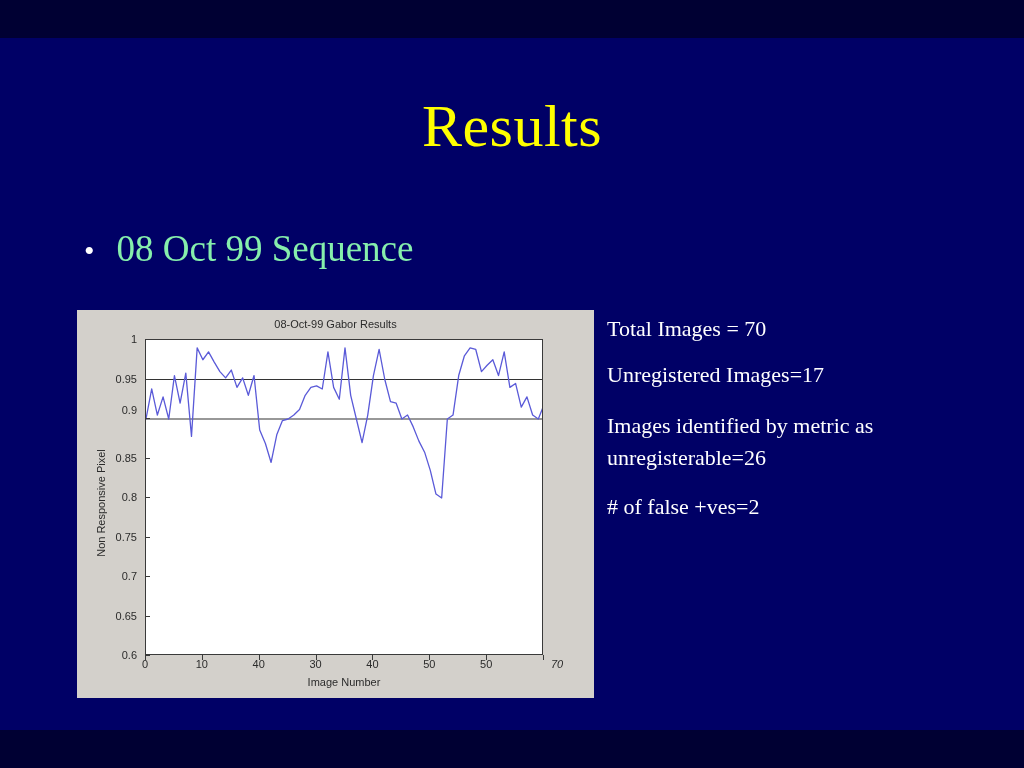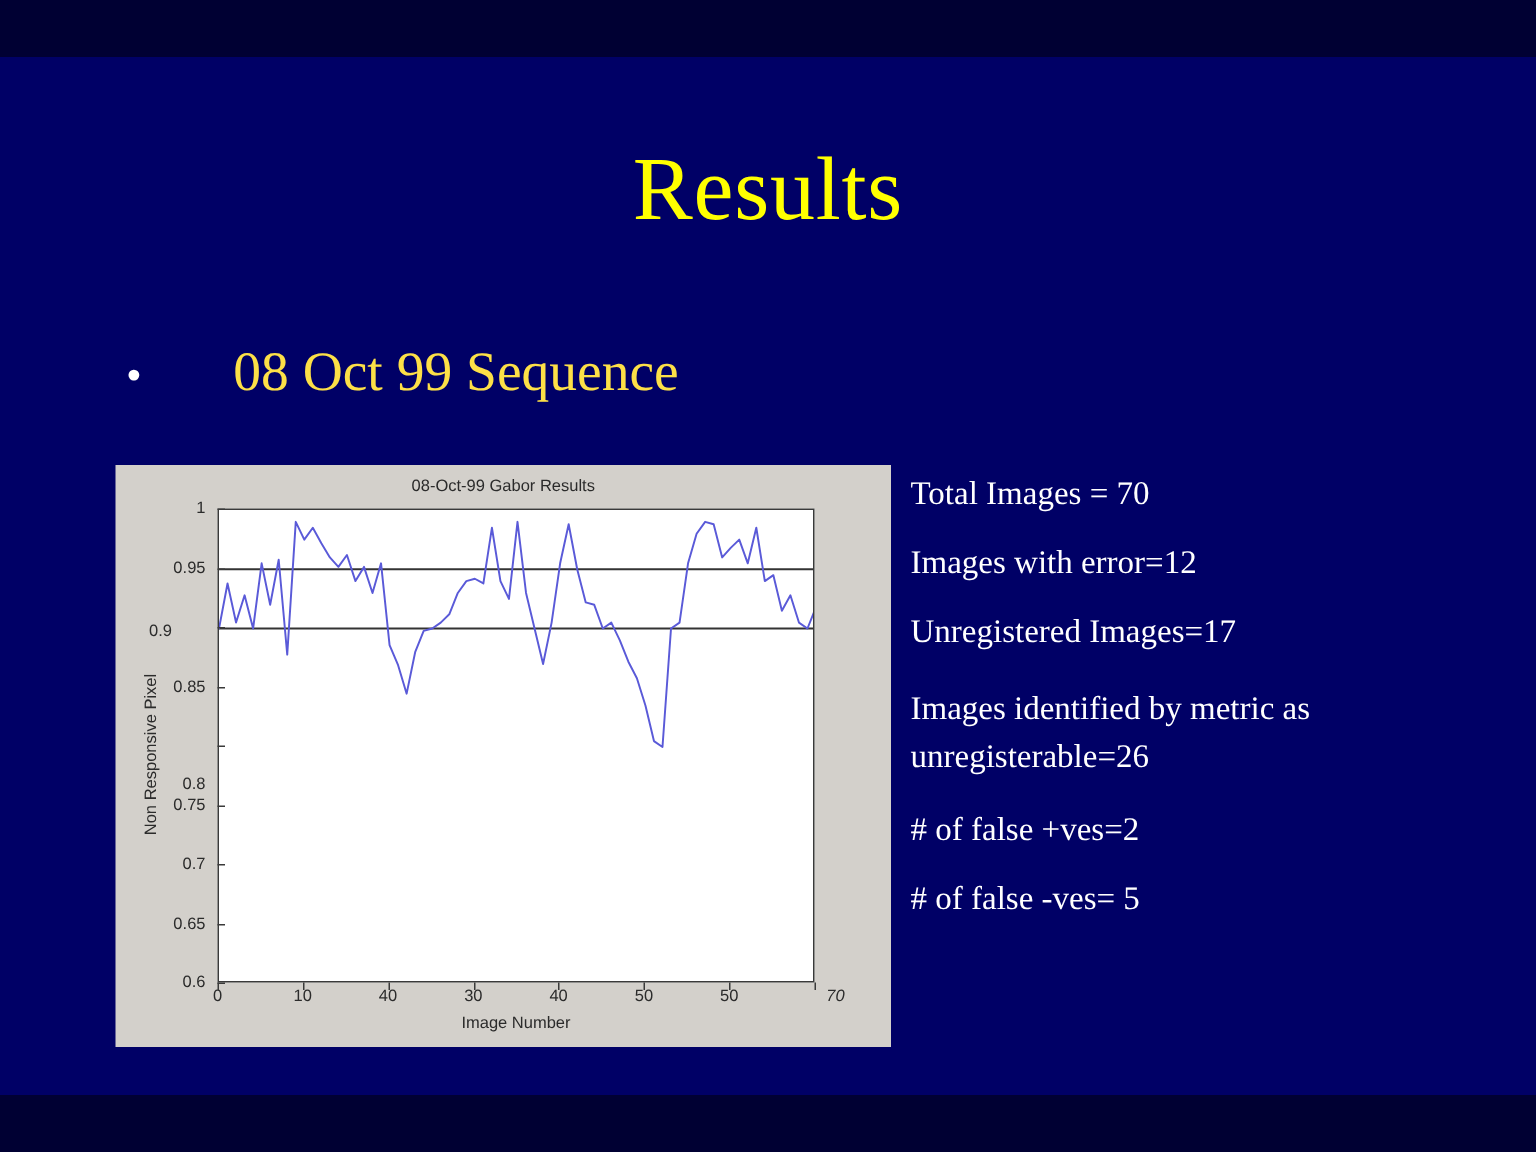--- a/index.html
+++ b/index.html
@@ -52,23 +52,22 @@
   }
   .bullet-mark {
     font-size: 30px;
     line-height: 1;
     color: #ffffff;
     margin-right: 22px;
   }
   .bullet-text {
     font-size: 37px;
     line-height: 1;
-    color: #fde047;
-    font-family: "Liberation Serif", serif;
-    margin-left: 39px;
+    color: #86efac;
+    font-family: "Liberation Serif", serif;
   }
 
   
   .figure {
     position: absolute;
     left: 77px; top: 310px;
     width: 517px; height: 388px;
     background: #d3d0cb;
     box-sizing: border-box;
   }
@@ -197,25 +196,25 @@
 
     <div id="axis-decor">
         <div class="ytick" style="top: 345px; left: 0px;">0.6</div>
         <div class="ytickmark" style="top: 345px;"></div>
         <div class="ytick" style="top: 305.5px; left: 0px;">0.65</div>
         <div class="ytickmark" style="top: 305.5px;"></div>
         <div class="ytick" style="top: 266px; left: 0px;">0.7</div>
         <div class="ytickmark" style="top: 266px;"></div>
         <div class="ytick" style="top: 226.5px; left: 0px;">0.75</div>
         <div class="ytickmark" style="top: 226.5px;"></div>
-        <div class="ytick" style="top: 187px; left: 0px; margin-top: 26px;">0.8</div>
+        <div class="ytick" style="top: 187px; left: 0px;">0.8</div>
         <div class="ytickmark" style="top: 187px;"></div>
         <div class="ytick" style="top: 147.5px; left: 0px;">0.85</div>
         <div class="ytickmark" style="top: 147.5px;"></div>
-        <div class="ytick" style="top: 111px; left: 0px; text-align: center;">0.9</div>
+        <div class="ytick" style="top: 100px; left: 0px;">0.9</div>
         <div class="ytickmark" style="top: 108px;"></div>
         <div class="ytick" style="top: 68.5px; left: 0px;">0.95</div>
         <div class="ytickmark" style="top: 68.5px;"></div>
         <div class="ytick" style="top: 29px; left: 0px;">1</div>
         <div class="ytickmark" style="top: 29px;"></div>
         <div class="xtick" style="left: 48px;">0</div>
         <div class="xtickmark" style="left: 68px;"></div>
         <div class="xtick" style="left: 104.857px;">10</div>
         <div class="xtickmark" style="left: 124.857px;"></div>
         <div class="xtick" style="left: 161.714px;">40</div>
@@ -231,20 +230,18 @@
         <div class="xtick" style="left: 460px; font-style: italic;">70</div>
         <div class="xtickmark" style="left: 466px;"></div>
       </div>
 
     <div class="ylabel">Non Responsive Pixel</div>
     <div class="xlabel">Image Number</div>
   </div>
 
   <div class="stats">
     <div class="stat-line">Total Images = 70</div>
-    <div class="stat-line">Images with error=12</div>
     <div class="stat-line">Unregistered Images=17</div>
     <div class="stat-line wrapped">Images identified by metric as unregisterable=26</div>
     <div class="stat-line"># of false +ves=2</div>
-    <div class="stat-line"># of false -ves= 5</div>
   </div>
 
 </div>
 
 </body></html>

